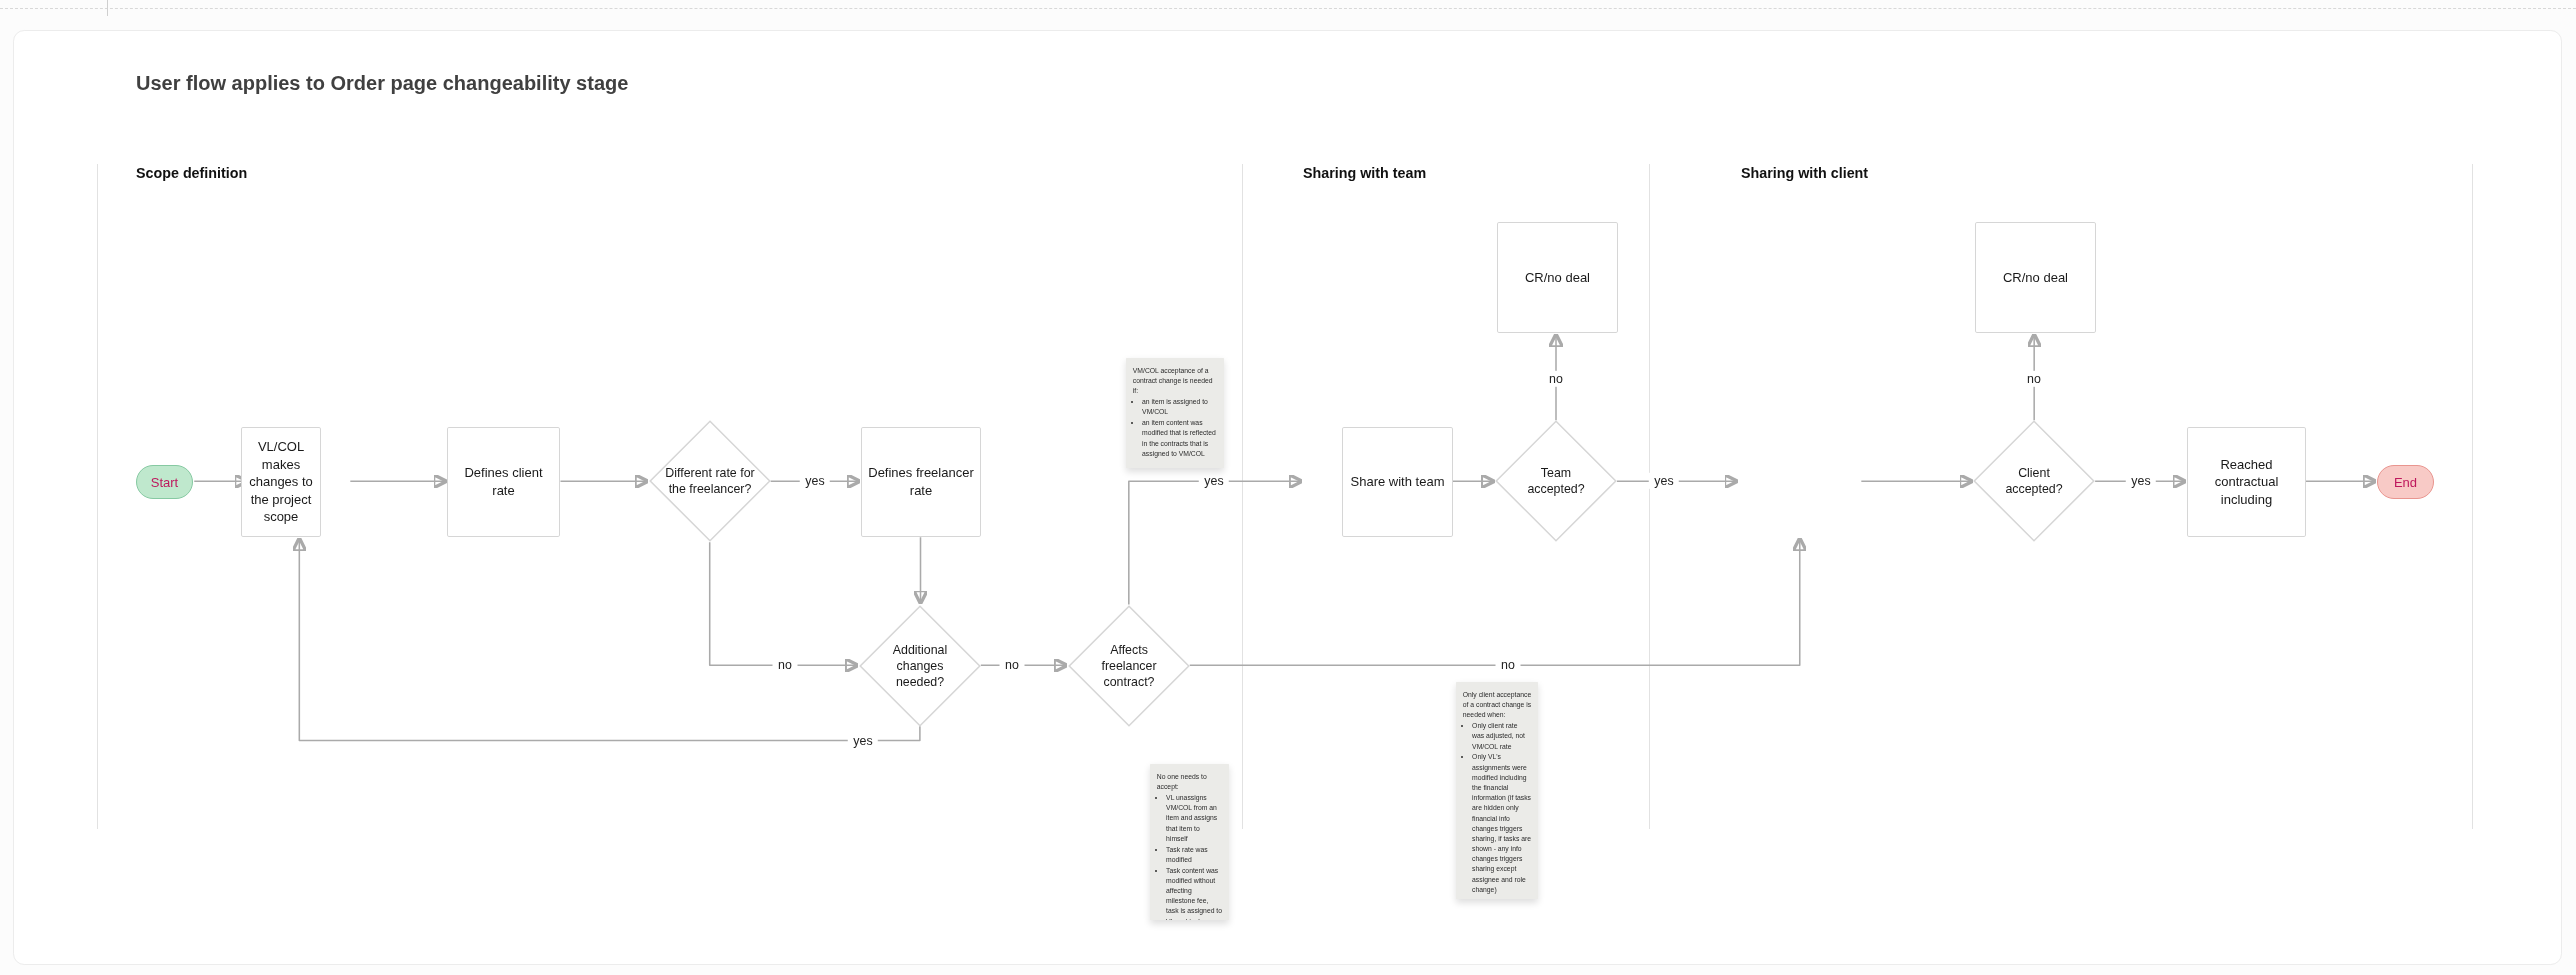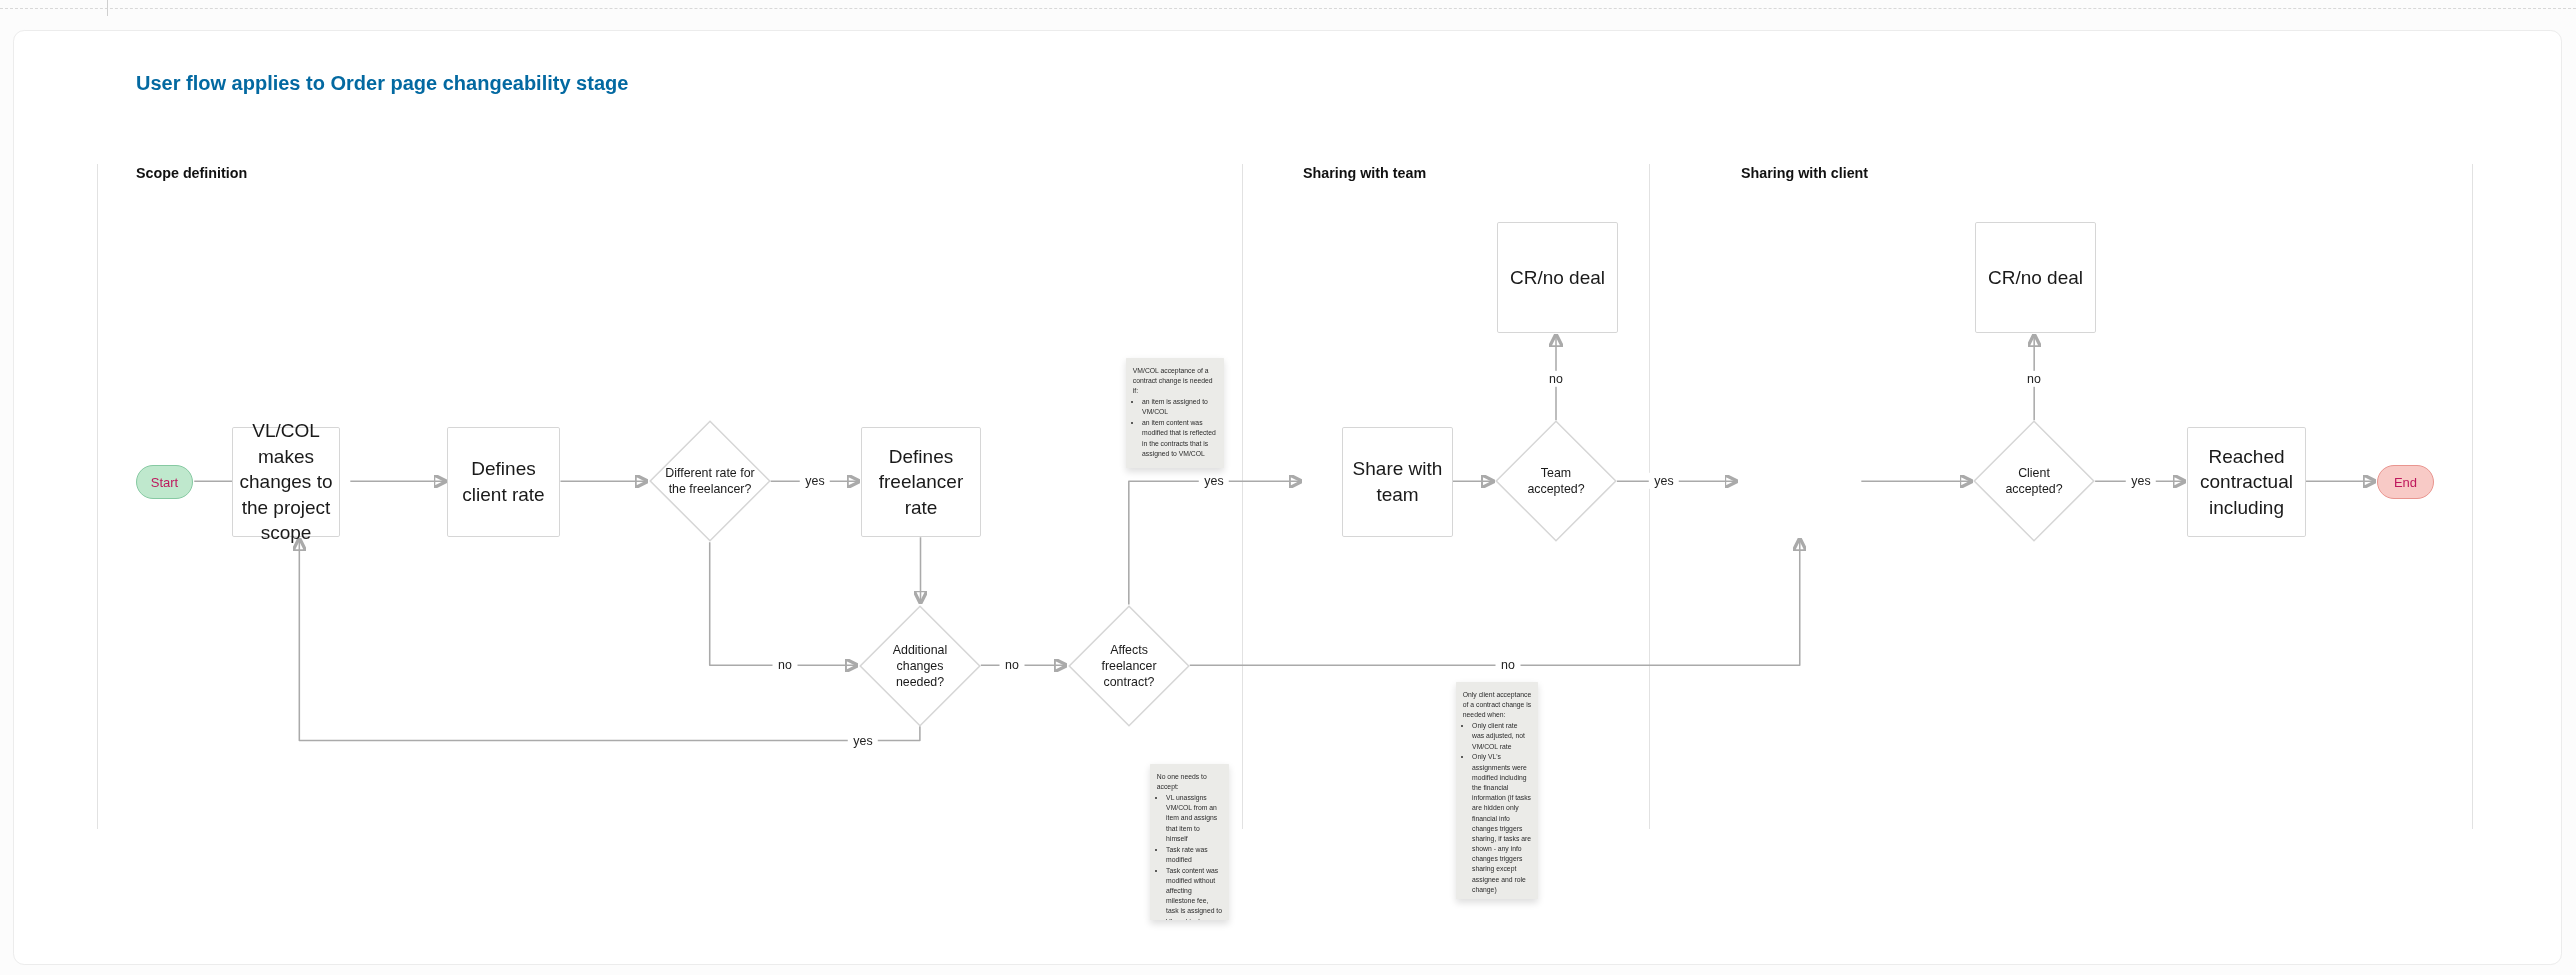--- a/index.html
+++ b/index.html
@@ -16,21 +16,21 @@
   .dashed-top { position: absolute; left: 0; top: 7.5px; width: 2576px; height: 0; border-top: 1.2px dashed #d8d8d8; }
   .corner-tick { position: absolute; left: 107px; top: 0; width: 1.2px; height: 16px; background: #cfcfcf; }
 
   .frame {
     position: absolute; left: 13px; top: 30px; width: 2549px; height: 935px;
     background: #ffffff; border: 1.2px solid #ececec; border-radius: 11.2px;
   }
 
   .page-title {
     position: absolute; left: 136px; top: 72px;
-    font-size: 20px; font-weight: 700; color: #0369a1;
+    font-size: 20px; font-weight: 700; color: #404040;
   }
 
   .section-label {
     position: absolute; font-size: 14.3px; font-weight: 700; color: #111;
   }
   .divider {
     position: absolute; top: 164px; height: 665px; width: 1.2px; background: #e2e2e2;
   }
 
   svg.connectors { position: absolute; left: 0; top: 0; width: 2576px; height: 975px; }
@@ -38,21 +38,21 @@
 
   .edge-label {
     position: absolute; transform: translate(-50%, -50%);
     background: #ffffff; padding: 1.2px 5.6px;
     font-size: 12.4px; color: #222; white-space: nowrap;
   }
 
   .node-box {
     position: absolute; background: #fff; border: 1.2px solid #d6d6d6; border-radius: 1.9px;
     display: flex; align-items: center; justify-content: center;
-    text-align: center; font-size: 19px; line-height: 1.35; padding: 6.2px;
+    text-align: center; font-size: 13px; line-height: 1.35; padding: 6.2px;
   }
 
   .pill {
     position: absolute; border-radius: 18.7px;
     display: flex; align-items: center; justify-content: center;
     font-size: 13px; color: #be185d;
   }
   .pill.start { background: #bfe8cd; border: 1.2px solid #86c9a2; }
   .pill.end   { background: #f8cac6; border: 1.2px solid #e9958f; }
 
@@ -129,21 +129,21 @@
   <span class="edge-label" style="left:2034px;top:379px">no</span>
   <span class="edge-label" style="left:2141px;top:481px">yes</span>
 
   <div class="pill start" style="left:136px;top:465px;width:57px;height:34px">
     <span>Start</span>
   </div>
   <div class="pill end" style="left:2377px;top:465px;width:57px;height:34px">
     <span>End</span>
   </div>
 
-  <div class="node-box" style="left:232px;top:427px;width:108px;height:110px">
+  <div class="node-box" style="left:241px;top:427px;width:80px;height:110px">
     <span>VL/COL makes changes to the project scope</span>
   </div>
   <div class="node-box" style="left:861px;top:427px;width:120px;height:110px">
     <span>Defines freelancer rate</span>
   </div>
   <div class="node-box" style="left:447px;top:427px;width:113px;height:110px">
     <span>Defines client rate</span>
   </div>
   <div class="node-box" style="left:1342px;top:427px;width:111px;height:110px">
     <span>Share with team</span>

